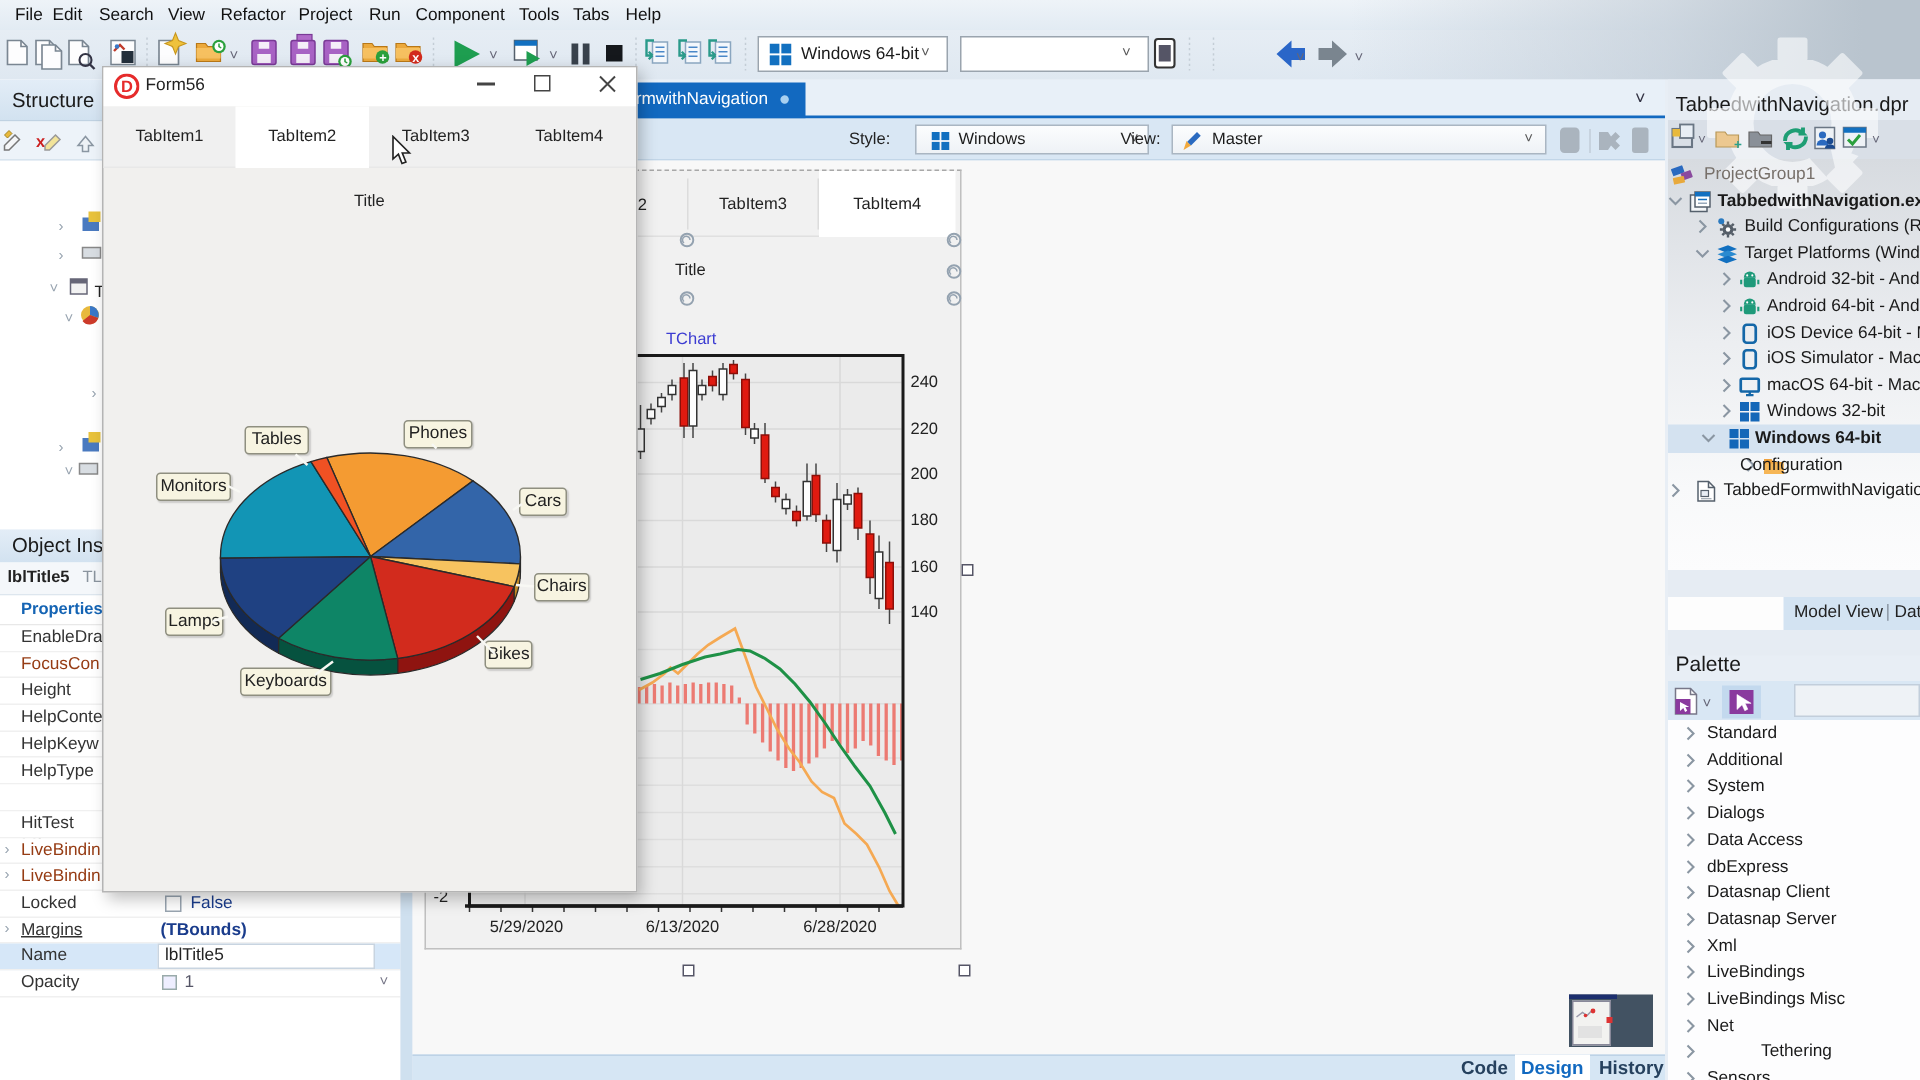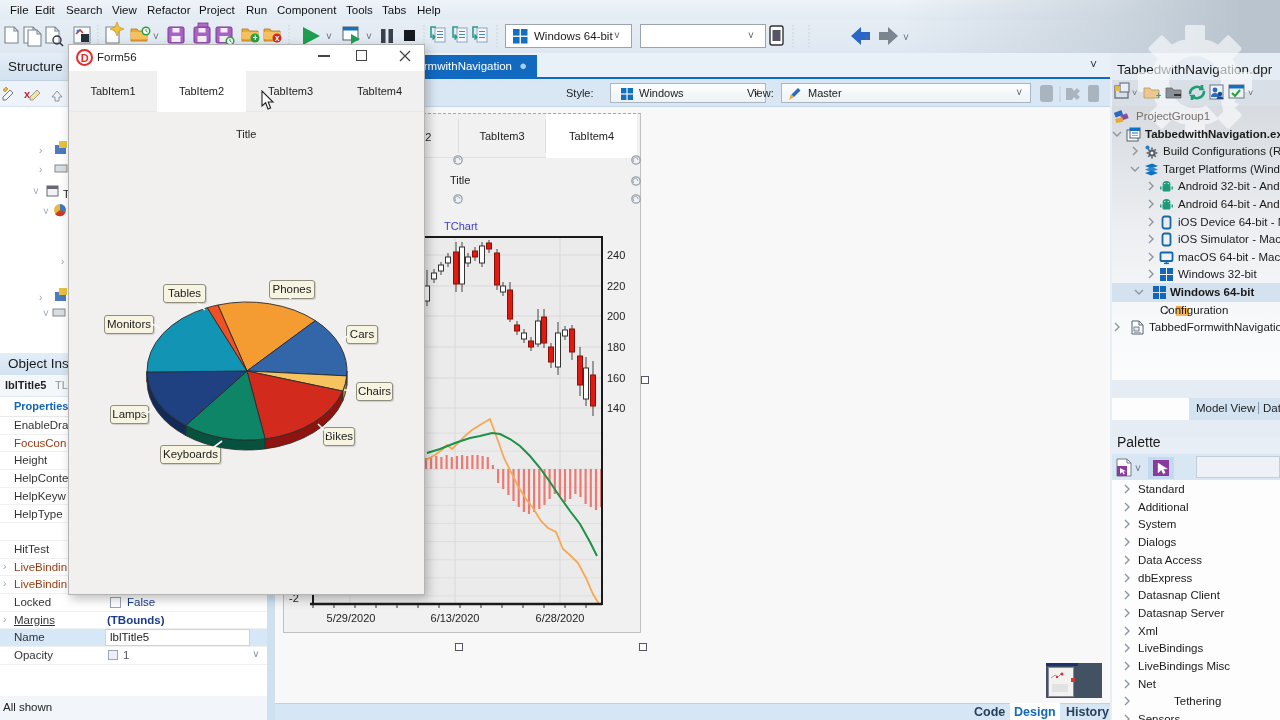--- a/index.html
+++ b/index.html
@@ -233,23 +233,20 @@
 <div class="abs" style="left:0;top:629.4px;width:267px;height:17.7px;background:#d6e7f8;border-bottom:1px solid #f0f0f0;"></div>
 <div class="abs" style="left:14px;top:631.4px;color:#333;font-size:11.5px;">Name</div>
 <div class="abs" style="left:105px;top:629.4px;width:145px;height:17px;background:#fff;border:1px solid #c8d4e0;"></div>
 <div class="abs" style="left:110px;top:631.4px;color:#222;font-size:11.5px;">lblTitle5</div>
 <div class="abs" style="left:0;top:647.1px;width:267px;height:17.7px;background:#fff;border-bottom:1px solid #f0f0f0;"></div>
 <div class="abs" style="left:14px;top:649.1px;color:#333;font-size:11.5px;">Opacity</div>
 <div class="abs" style="left:108px;top:650.1px;width:10px;height:10px;border:1px solid #9aa;background:#eef;"></div>
 <div class="abs" style="left:123px;top:649.1px;color:#556;font-size:11.5px;">1</div>
 <div class="abs" style="left:253px;top:649.1px;color:#778;font-size:10px;">˅</div>
 
-<div class="abs" style="left:0;top:696px;width:267px;height:24px;background:#f2f6fa;">
-  <span style="position:absolute;left:3px;top:5px;color:#222;font-size:11.5px;">All shown</span>
-</div>
 
 <div class="abs" style="left:267px;top:53px;width:8px;height:667px;background:#cfe0ef;"></div>
 <div class="abs" style="left:275px;top:53px;width:835px;height:26px;background:#e8f0f8;"></div>
 <div class="abs" style="left:275px;top:55px;width:262px;height:24px;background:#1269c0;">
   <span style="position:absolute;right:25px;top:5px;color:#fff;font-size:11.5px;">TabbedFormwithNavigation</span>
   <span style="position:absolute;right:10px;top:3px;color:#a8d0f0;font-size:13px;">●</span>
 </div>
 <div class="abs" style="left:1090px;top:58px;color:#334;font-size:12px;">˅</div>
 <div class="abs" style="left:275px;top:77px;width:835px;height:2px;background:#1269c0;"></div>
 

